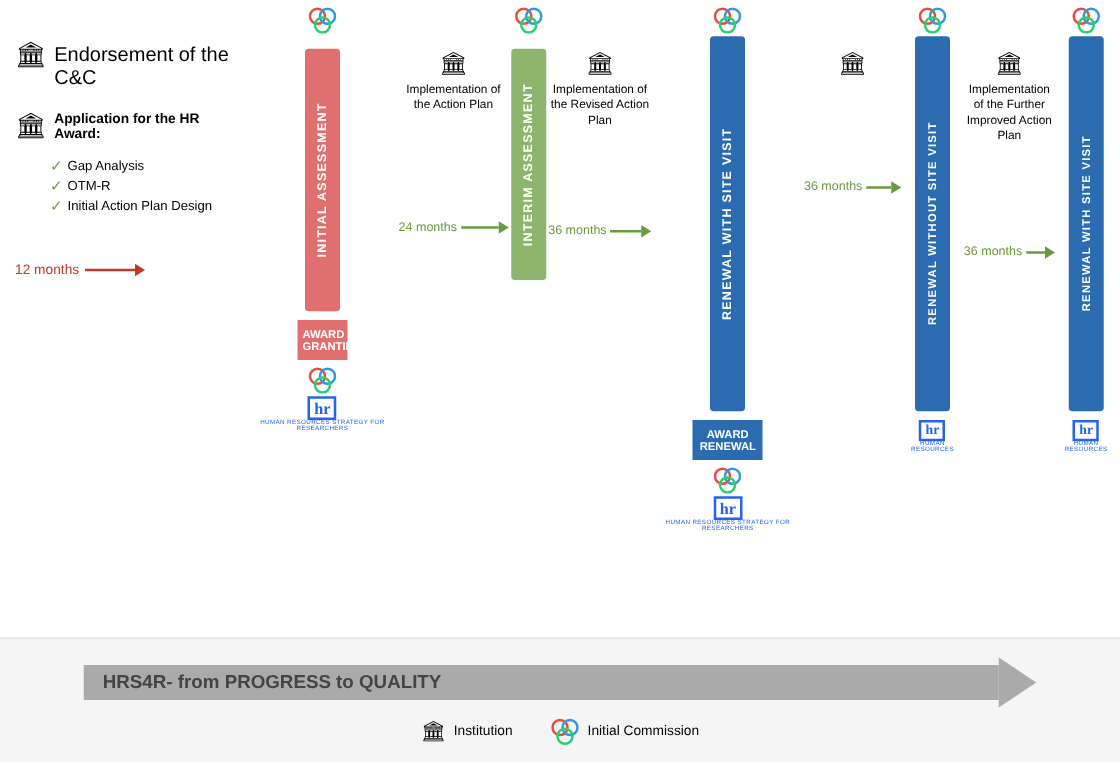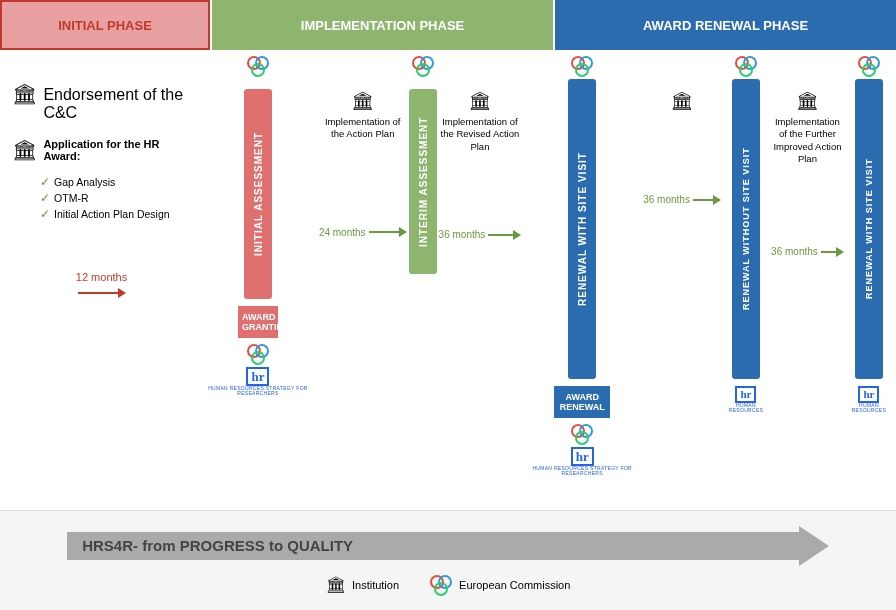--- a/index.html
+++ b/index.html
@@ -261,31 +261,20 @@
       color: #2563eb;
       display: block;
       letter-spacing: 0.3px;
     }
   </style>
 </head>
 <body>
 
 <div style="width:896px; height:610px; background:#fff; display:flex; flex-direction:column;">
 
-  <div class="header-bar">
-    <div class="header-initial">
-      <span>INITIAL PHASE</span>
-    </div>
-    <div class="header-implementation">
-      <span>IMPLEMENTATION PHASE</span>
-    </div>
-    <div class="header-renewal">
-      <span>AWARD RENEWAL PHASE</span>
-    </div>
-  </div>
 
   <div style="display:flex; flex:1; padding: 5px 4px 0 4px; overflow:hidden;">
 
     <div class="left-panel" style="width:195px; flex-shrink:0;">
       <div class="institution-row">
         <span class="institution-icon">🏛</span>
         <span style="font-size:16px;margin-top:21px;">Endorsement of the C&amp;C</span>
       </div>
       <div class="institution-row" style="margin-top:8px;">
         <span class="institution-icon">🏛</span>
@@ -298,21 +287,21 @@
         </div>
         <div class="checklist-item">
           <span class="checkmark">✓</span>
           <span>OTM-R</span>
         </div>
         <div class="checklist-item">
           <span class="checkmark">✓</span>
           <span>Initial Action Plan Design</span>
         </div>
       </div>
-      <div style="margin-top:40px; display:flex; align-items:center; gap:5px;flex-direction:column;">
+      <div style="margin-top:28px; display:flex; align-items:center; gap:5px;">
         <span style="font-size:11px; color:#c0392b;">12 months</span>
         <div style="display:flex; align-items:center;">
           <div class="red-arrow-line" style="width:40px;"></div>
           <div class="red-arrow-head"></div>
         </div>
       </div>
     </div>
 
     <div style="flex:1; display:flex; align-items:flex-start; gap:2px; padding-top:0; position:relative; overflow:hidden;">
 
@@ -471,18 +460,18 @@
       <div class="legend-item">
         <span style="font-size:16px;">🏛</span>
         <span>Institution</span>
       </div>
       <div class="legend-item">
         <svg width="24" height="22" viewBox="0 0 24 22">
           <circle cx="8" cy="8" r="6" fill="none" stroke="#e74c3c" stroke-width="2"></circle>
           <circle cx="16" cy="8" r="6" fill="none" stroke="#3498db" stroke-width="2"></circle>
           <circle cx="12" cy="15" r="6" fill="none" stroke="#2ecc71" stroke-width="2"></circle>
         </svg>
-        <span>European Commission</span>
+        <span>Initial Commission</span>
       </div>
     </div>
   </div>
 
 </div>
 
 </body></html>

